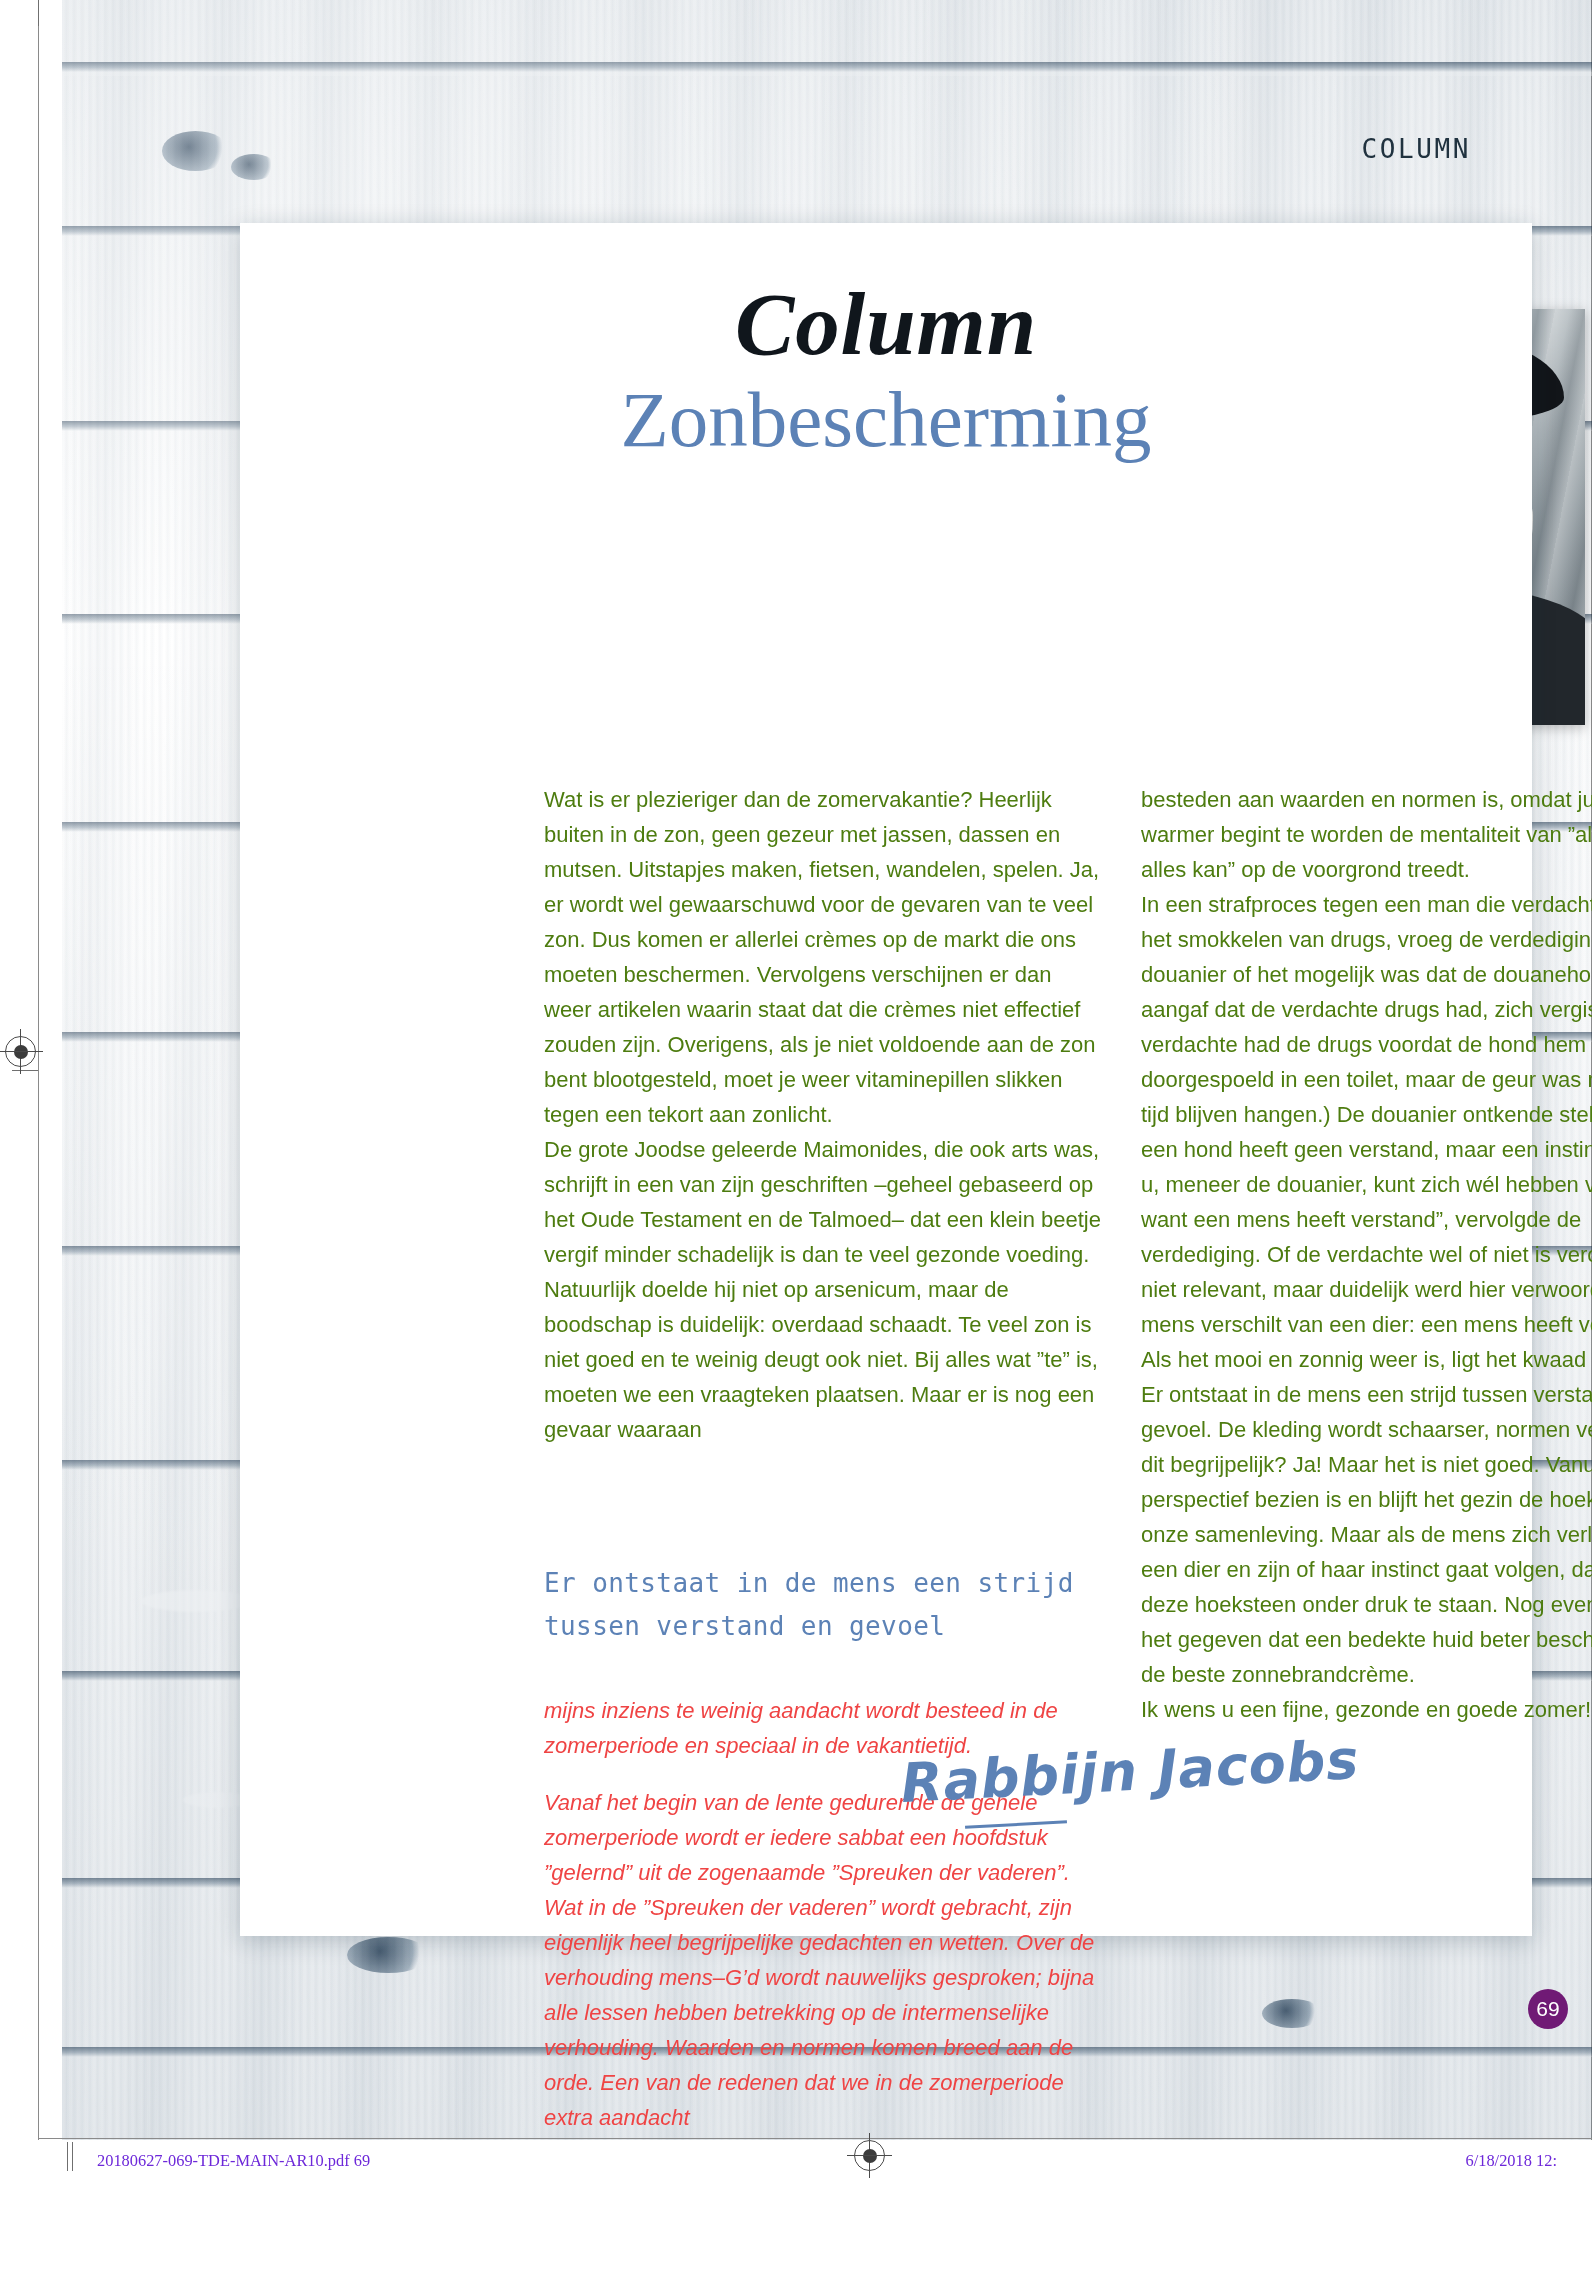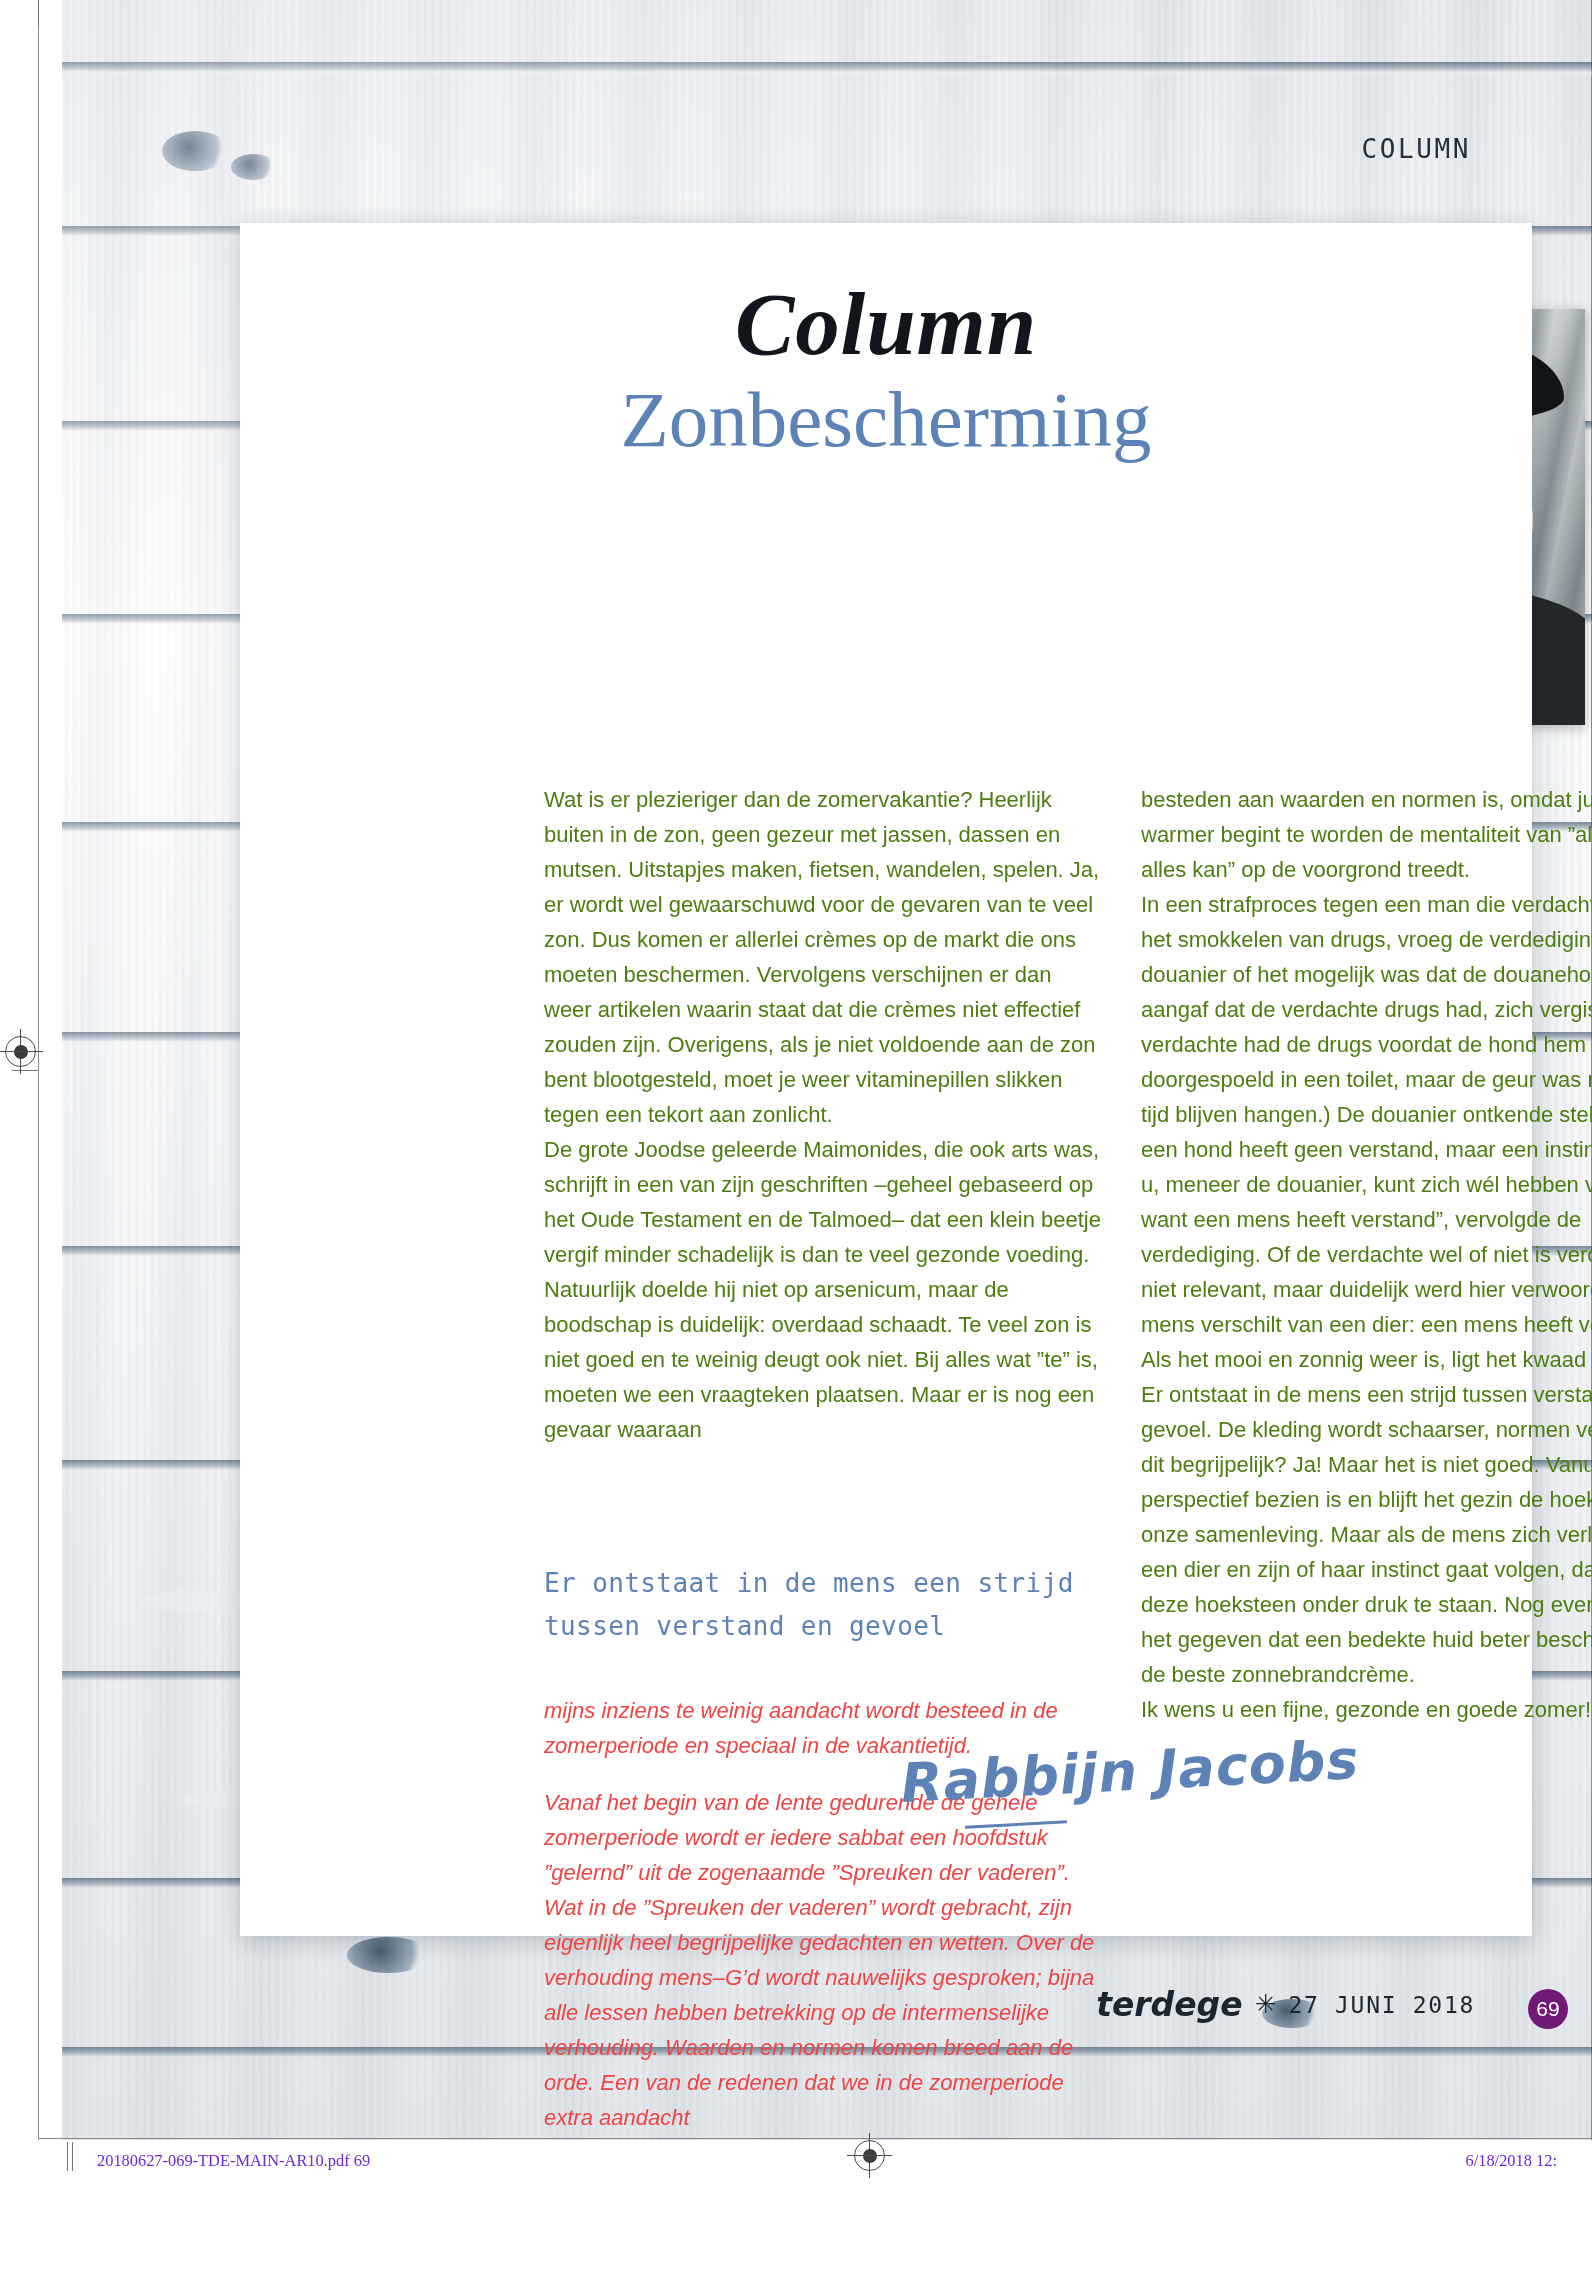--- a/index.html
+++ b/index.html
@@ -495,25 +495,20 @@
       <p>In een strafproces tegen een man die verdacht werd van het smokkelen van drugs, vroeg de verdediging aan de douanier of het mogelijk was dat de douanehond die aangaf dat de verdachte drugs had, zich vergiste. (De verdachte had de drugs voordat de hond hem naderde doorgespoeld in een toilet, maar de geur was nog enige tijd blijven hangen.) De douanier ontkende stellig, want een hond heeft geen verstand, maar een instinct. „Maar u, meneer de douanier, kunt zich wél hebben vergist, want een mens heeft verstand”, vervolgde de verdediging. Of de verdachte wel of niet is veroordeeld, is niet relevant, maar duidelijk werd hier verwoord dat een mens verschilt van een dier: een mens heeft verstand.</p>
       <p>Als het mooi en zonnig weer is, ligt het kwaad op de loer. Er ontstaat in de mens een strijd tussen verstand en gevoel. De kleding wordt schaarser, normen vervagen. Is dit begrijpelijk? Ja! Maar het is niet goed. Vanuit Bijbels perspectief bezien is en blijft het gezin de hoeksteen van onze samenleving. Maar als de mens zich verlaagt tot een dier en zijn of haar instinct gaat volgen, dan komt deze hoeksteen onder druk te staan. Nog even los van het gegeven dat een bedekte huid beter beschermd dan de beste zonnebrandcrème.</p>
       <p>Ik wens u een fijne, gezonde en goede zomer!</p>
     </div>
 
   </div>
 
   <div class="signature">Rabbijn Jacobs</div>
   <div class="sig-underline"></div>
 
-  <div class="footer">
-    <span class="footer-brand">terdege</span>
-    <span class="footer-star">✳</span>
-    <span class="footer-date">27 JUNI 2018</span>
-  </div>
   <div class="page-number">69</div>
 
   <div class="slug-rule"></div>
   <div class="tick-v" style="left:67px; top:2142px; height:29px;"></div>
   <div class="tick-v" style="left:72px; top:2142px; height:29px;"></div>
   <div class="slug slug-left">20180627-069-TDE-MAIN-AR10.pdf   69</div>
   <div class="slug slug-right">6/18/2018   12:</div>
 
   <div class="slug-mark">
     <div class="reg-mark" style="left:0; top:0;">

